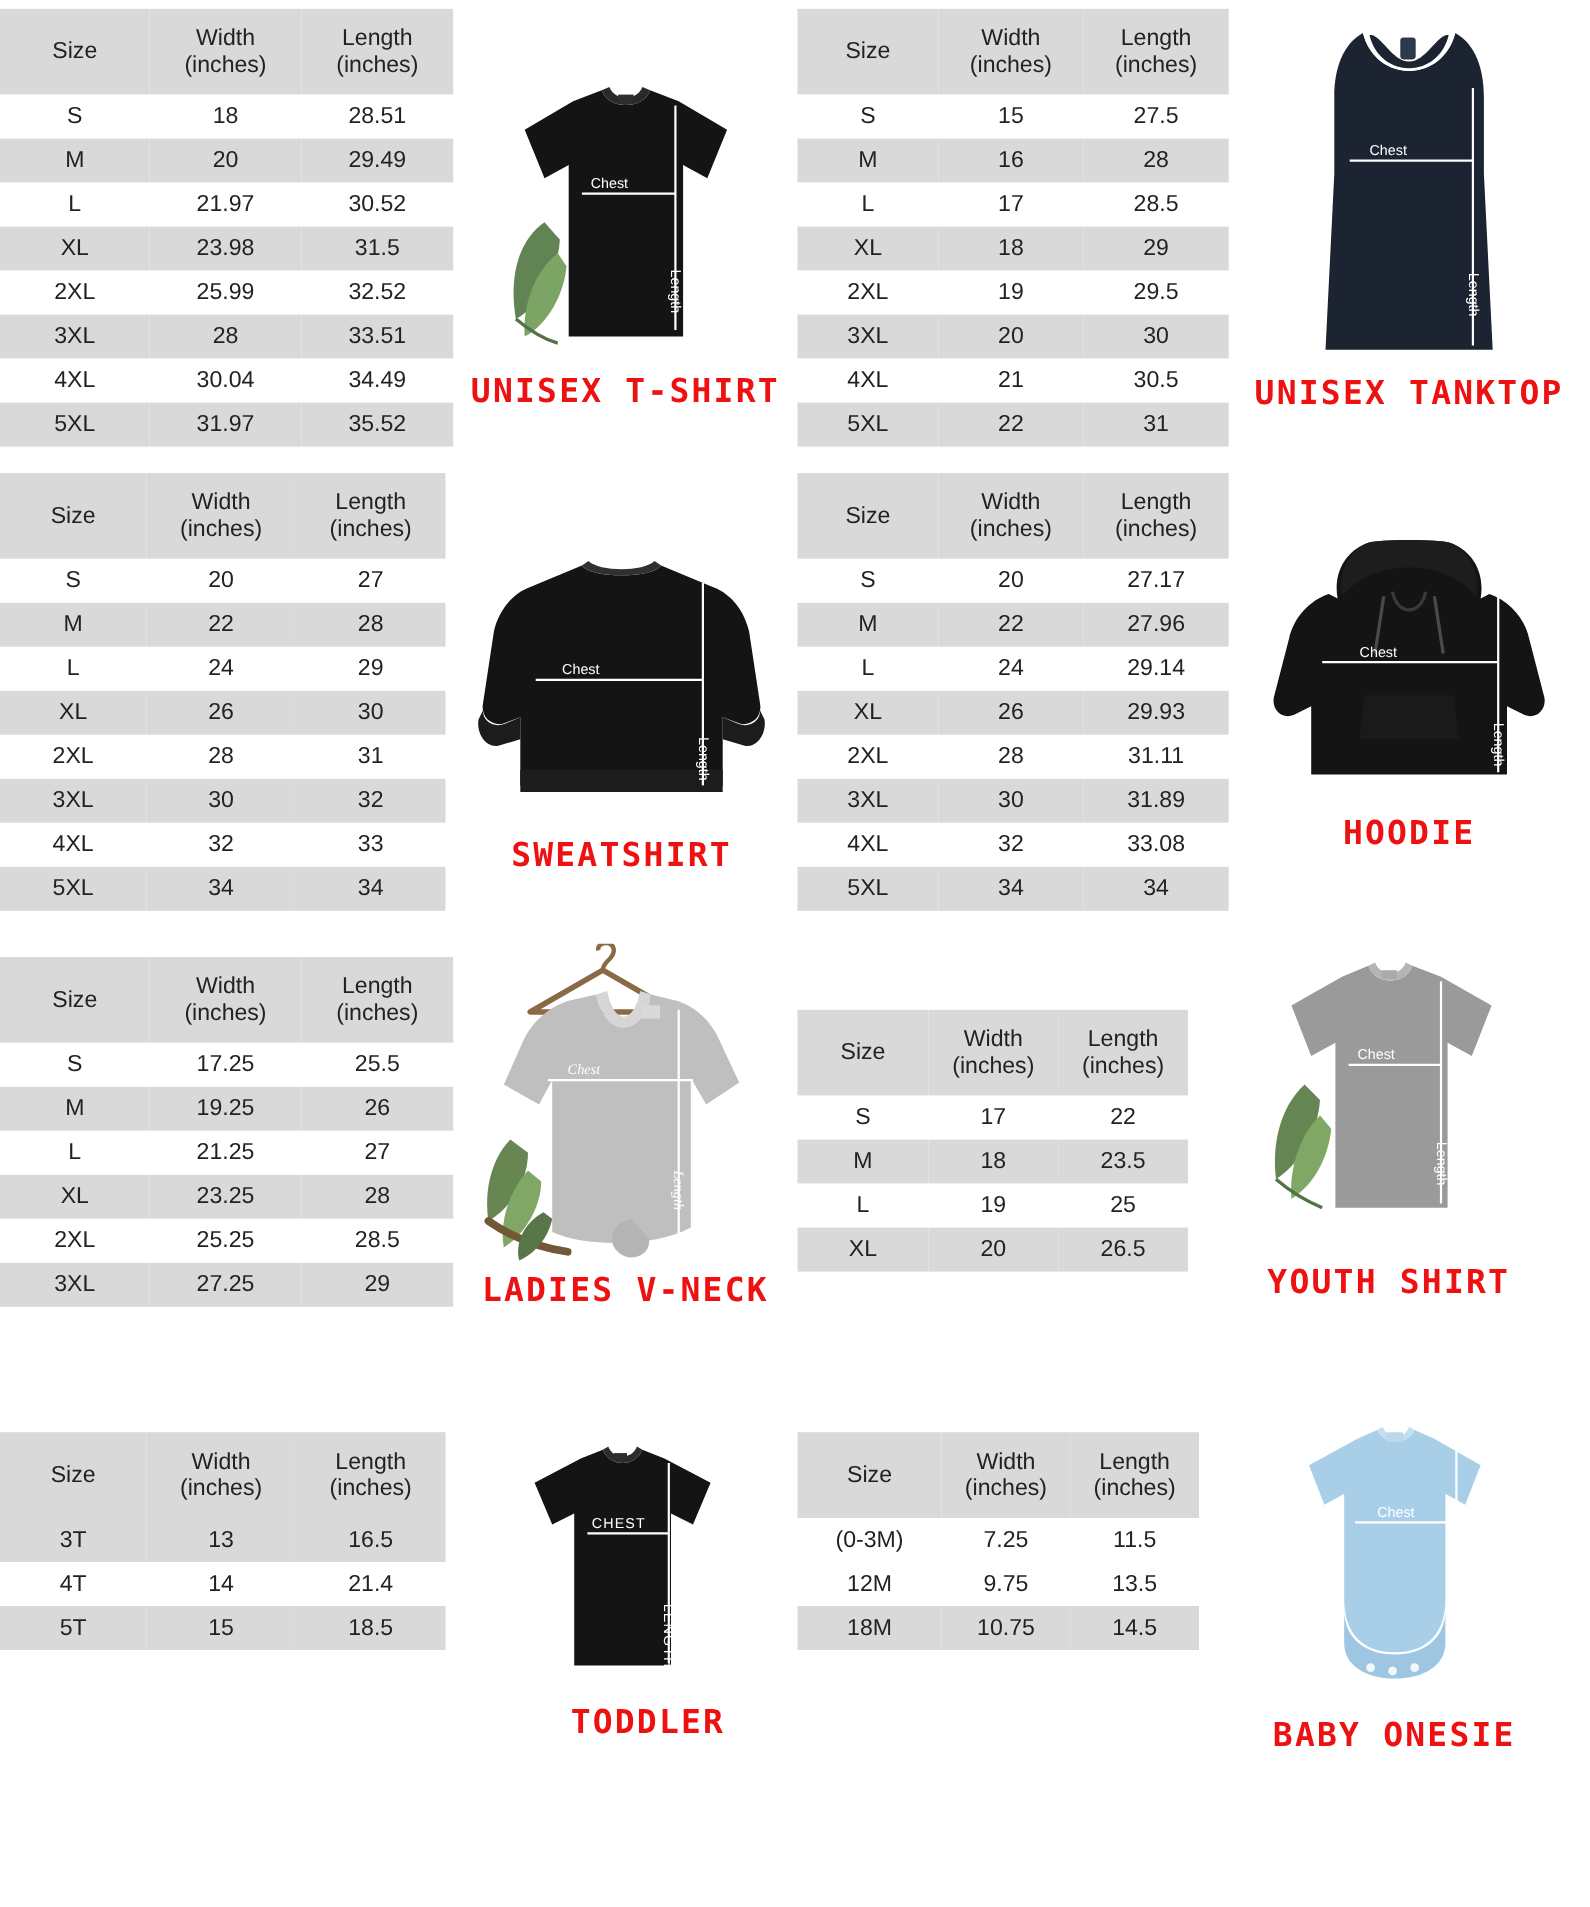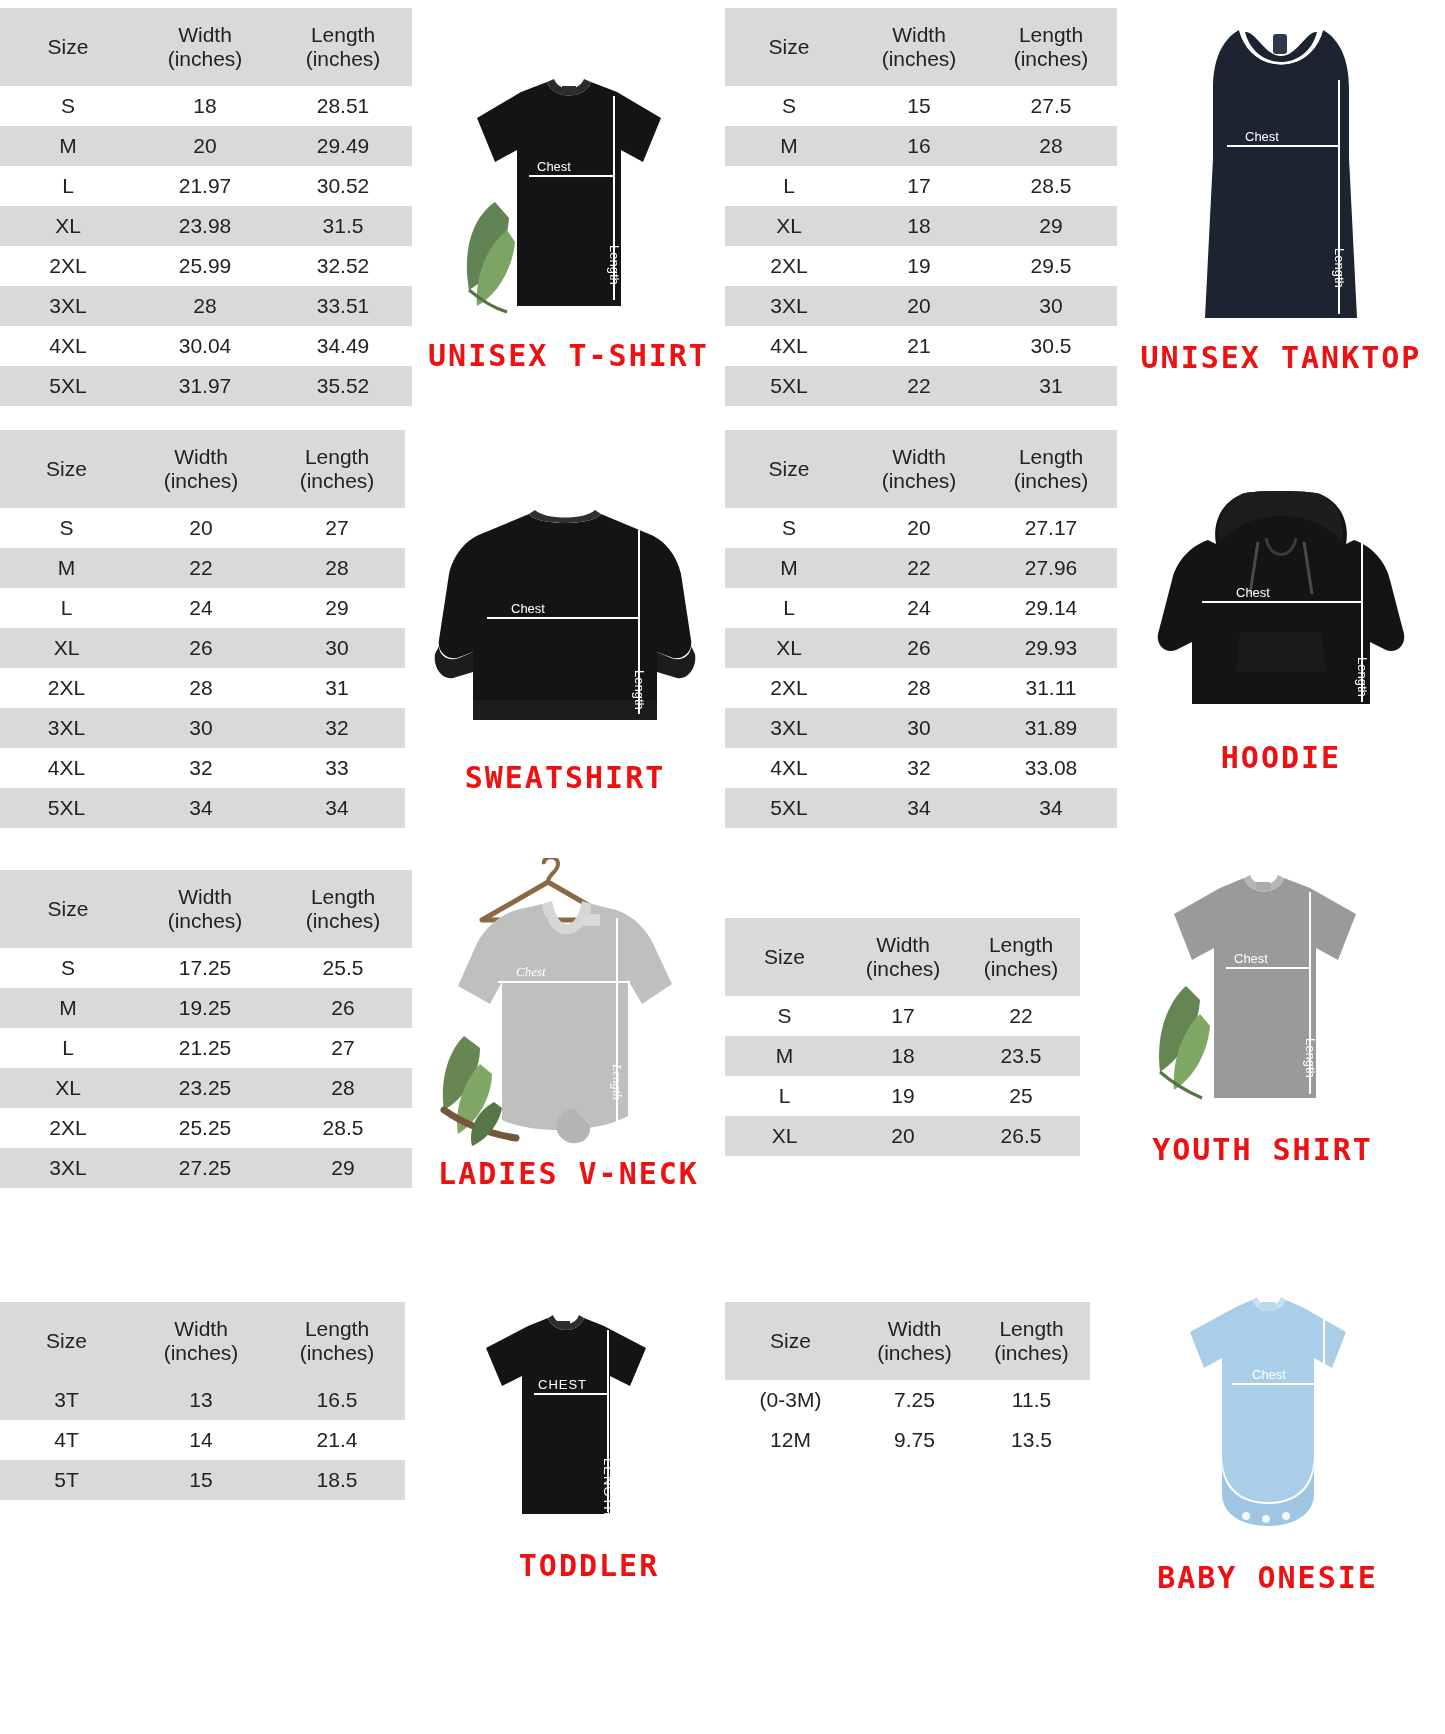--- a/index.html
+++ b/index.html
@@ -564,21 +564,21 @@
           <text class="meas-label" x="106" y="95">Chest</text>
           <line x1="182" y1="24" x2="182" y2="226" stroke="#ffffff" stroke-width="2"></line>
           <text class="meas-label" x="178" y="170" transform="rotate(90 178 170)">Length</text>
           <g opacity="0.95">
             <path d="M58 118 C36 138 28 172 32 204 C56 188 70 160 72 132 Z" fill="#5d8049"></path>
             <path d="M72 146 C52 166 44 196 46 222 C68 208 80 182 82 158 Z" fill="#79a45d"></path>
             <path d="M32 204 C46 216 60 224 74 230" stroke="#4a6b3c" stroke-width="3" fill="none"></path>
           </g>
         </svg>
       </div>
-      <div class="garment-label" style="margin-top:4px;">YOUTH SHIRT</div>
+      <div class="garment-label" style="margin-top:20px;">YOUTH SHIRT</div>
     </div>
   </div>
 
   <div class="cell" id="cell-toddler">
     <div class="table-wrap">
       <table class="size" style="width:405px; margin-top:22px;">
         <colgroup>
             <col style="width:133px">
             <col style="width:136px">
             <col style="width:136px">
@@ -655,20 +655,25 @@
         <tbody>
           <tr class="row-plain">
               <td>(0-3M)</td>
               <td>7.25</td>
               <td>11.5</td>
             </tr>
           <tr class="row-plain">
               <td>12M</td>
               <td>9.75</td>
               <td>13.5</td>
+            </tr>
+          <tr class="row-shade">
+              <td>18M</td>
+              <td>10.75</td>
+              <td>14.5</td>
             </tr>
         </tbody>
       </table>
     </div>
     <div class="art">
       <div class="garment-box" style="margin-top:8px;">
         <svg class="garment" width="240" height="270" viewBox="0 0 240 270">
           <path d="M86 20 L104 12 C110 26 132 26 138 12 L156 20 L198 44 L184 80 L166 70 L166 166 C166 196 150 214 120 214 C90 214 74 196 74 166 L74 70 L56 80 L42 44 Z" fill="#a9cfe8"></path>
           <path d="M74 176 C74 200 92 216 120 216 C148 216 166 200 166 176 L166 206 C166 226 146 238 120 238 C94 238 74 226 74 206 Z" fill="#9ec6e2"></path>
           <path d="M104 12 C110 26 132 26 138 12 L133 9 C129 21 113 21 109 9 Z" fill="#c3dff0"></path>

